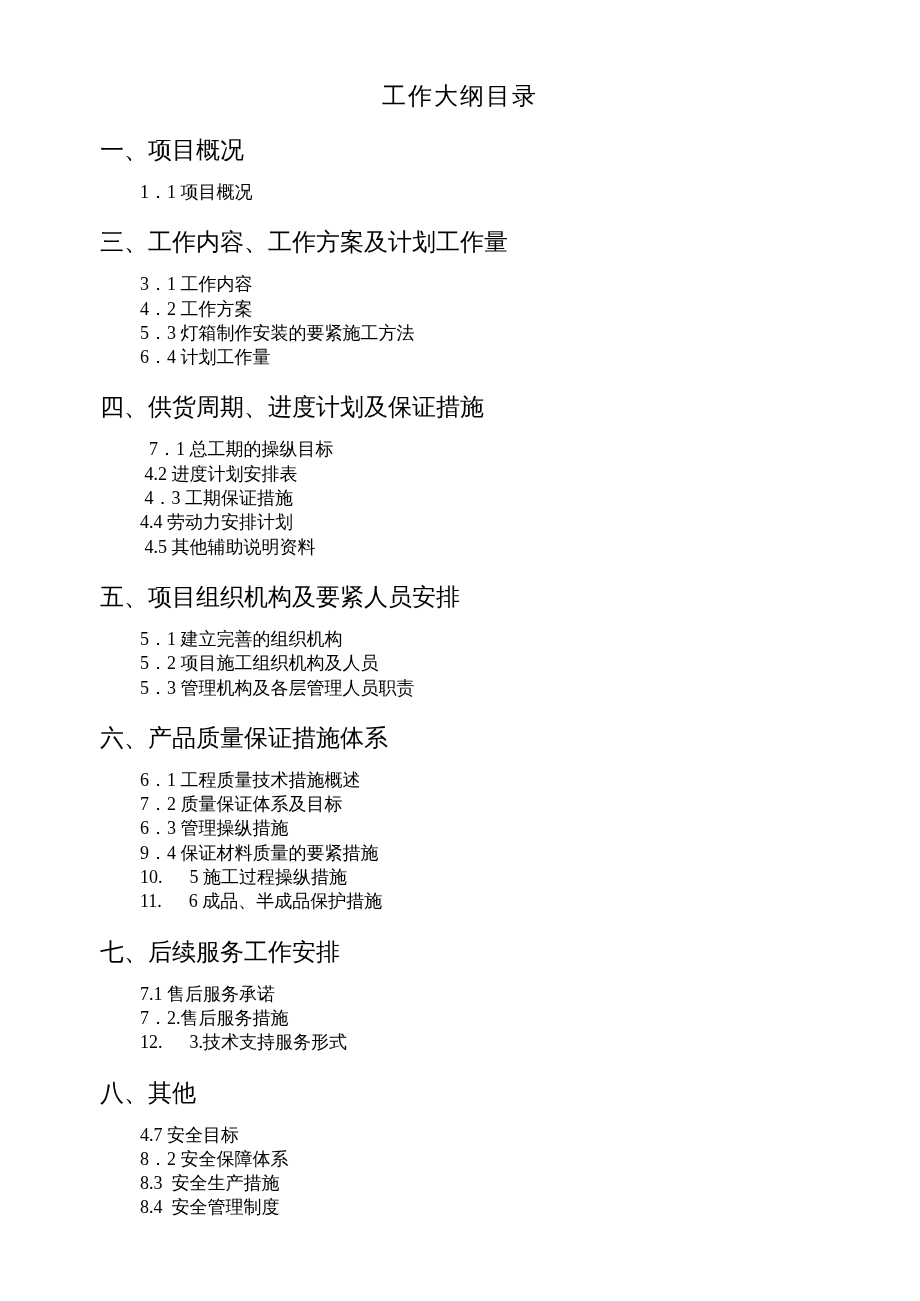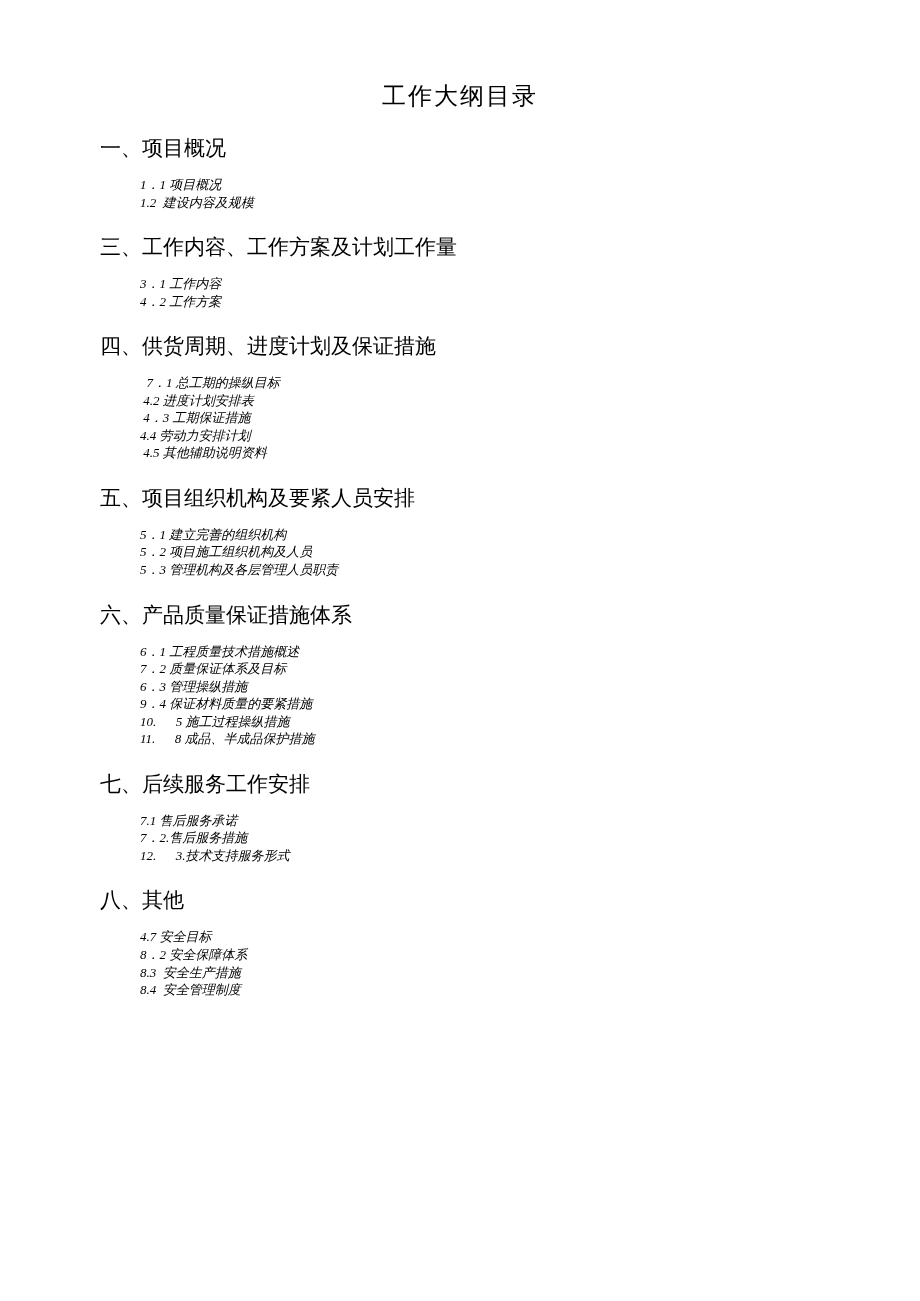--- a/index.html
+++ b/index.html
@@ -13,54 +13,54 @@
   .page {
     padding: 80px 100px 60px 100px;
   }
   .title {
     text-align: center;
     font-size: 24px;
     letter-spacing: 2px;
     margin-bottom: 8px;
   }
   .section-heading {
-    font-size: 21px;
+    font-size: 24px;
     margin-top: 22px;
     margin-bottom: 14px;
   }
   .sub-list {
     margin-left: 40px;
   }
   .sub-item {
-    font-size: 13px;
+    font-size: 18px;
     line-height: 1.35;
     white-space: pre;
-    font-style: italic;
   }
 </style>
 </head>
 <body>
 
 <div class="page">
   <div class="title">工作大纲目录</div>
 
   <div>
     <div class="section-heading">一、项目概况</div>
     <div class="sub-list">
       <div class="sub-item">1．1 项目概况</div>
-      <div class="sub-item">1.2  建设内容及规模</div>
     </div>
   </div>
 
 
   <div>
     <div class="section-heading">三、工作内容、工作方案及计划工作量</div>
     <div class="sub-list">
       <div class="sub-item">3．1 工作内容</div>
       <div class="sub-item">4．2 工作方案</div>
+      <div class="sub-item">5．3 灯箱制作安装的要紧施工方法</div>
+      <div class="sub-item">6．4 计划工作量</div>
     </div>
   </div>
 
   <div>
     <div class="section-heading">四、供货周期、进度计划及保证措施</div>
     <div class="sub-list">
       <div class="sub-item">  7．1 总工期的操纵目标</div>
       <div class="sub-item"> 4.2 进度计划安排表</div>
       <div class="sub-item"> 4．3 工期保证措施</div>
       <div class="sub-item">4.4 劳动力安排计划</div>
@@ -78,21 +78,21 @@
   </div>
 
   <div>
     <div class="section-heading">六、产品质量保证措施体系</div>
     <div class="sub-list">
       <div class="sub-item">6．1 工程质量技术措施概述</div>
       <div class="sub-item">7．2 质量保证体系及目标</div>
       <div class="sub-item">6．3 管理操纵措施</div>
       <div class="sub-item">9．4 保证材料质量的要紧措施</div>
       <div class="sub-item">10.      5 施工过程操纵措施</div>
-      <div class="sub-item">11.      8 成品、半成品保护措施</div>
+      <div class="sub-item">11.      6 成品、半成品保护措施</div>
     </div>
   </div>
 
   <div>
     <div class="section-heading">七、后续服务工作安排</div>
     <div class="sub-list">
       <div class="sub-item">7.1 售后服务承诺</div>
       <div class="sub-item">7．2.售后服务措施</div>
       <div class="sub-item">12.      3.技术支持服务形式</div>
     </div>

